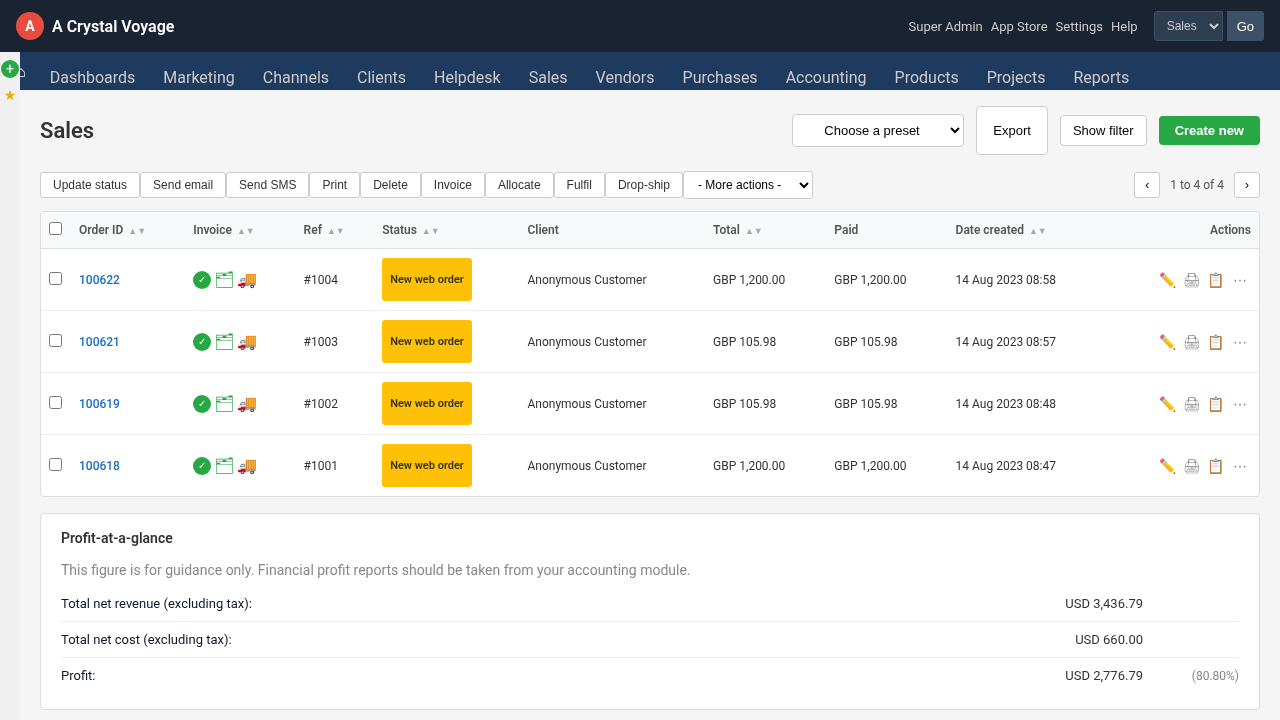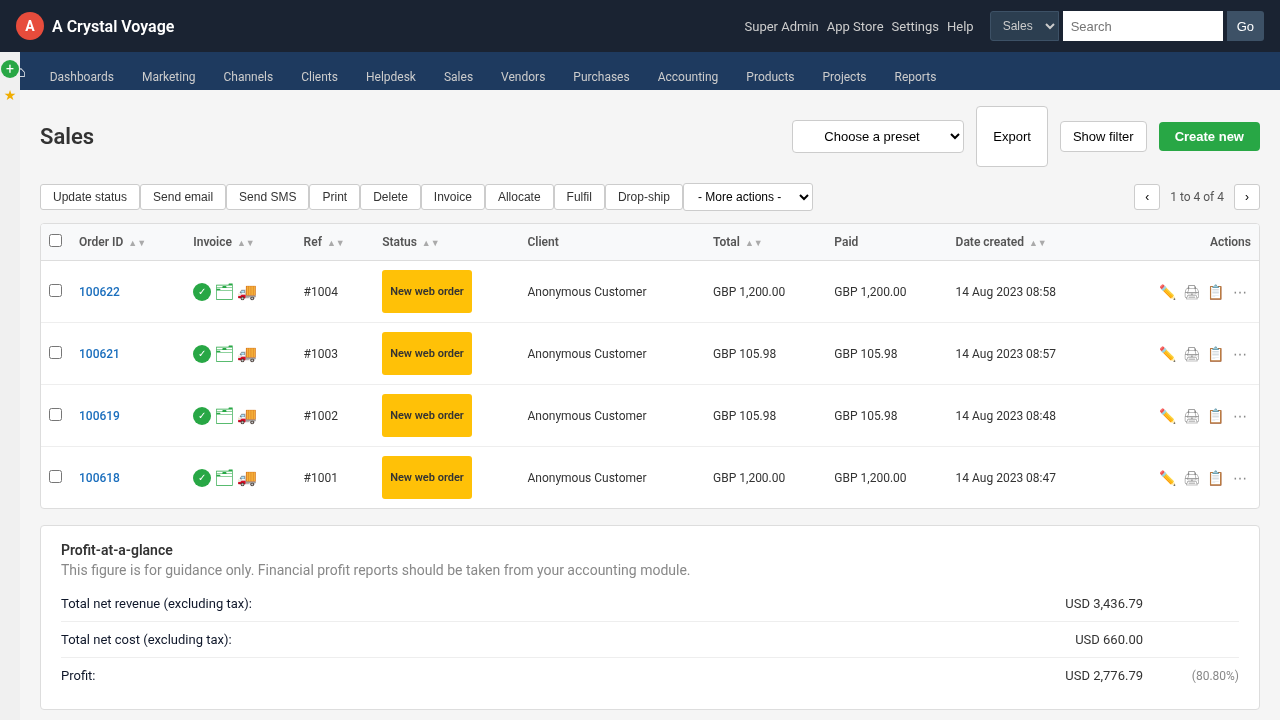--- a/index.html
+++ b/index.html
@@ -13,30 +13,30 @@
     .topbar-links { display: flex; gap: 8px; align-items: center; }
     .topbar-link { color: #ccc; text-decoration: none; font-size: 13px; }
     .search-area { display: flex; align-items: center; gap: 4px; }
     .search-select { background: #2c3e50; color: #ccc; border: 1px solid #3d5166; padding: 4px 8px; border-radius: 3px 0 0 3px; font-size: 12px; height: 30px; }
     .search-input { background: #fff; border: none; padding: 4px 8px; height: 30px; width: 160px; font-size: 13px; }
     .search-btn { background: #3d5166; color: white; border: none; padding: 4px 10px; height: 30px; cursor: pointer; font-size: 13px; border-radius: 0 3px 3px 0; }
 
     
     .navbar { background: #1e3a5f; display: flex; align-items: center; padding: 0 16px; height: 38px; gap: 4px; }
     .navbar-home { color: white; margin-right: 8px; font-size: 16px; cursor: pointer; }
-    .navbar-item { color: #ccc; padding: 8px 12px; text-decoration: none; font-size: 12px; cursor: pointer; white-space: nowrap; margin-top: 12px; }
+    .navbar-item { color: #ccc; padding: 8px 12px; text-decoration: none; font-size: 16px; cursor: pointer; white-space: nowrap; margin-top: 12px; }
 
     
     .page { padding: 16px 20px; }
 
     
     .page-header { display: flex; align-items: center; margin-bottom: 16px; gap: 12px; }
     .page-title { font-size: 22px; font-weight: 600; color: #333; flex: 1; }
     .preset-select { padding: 7px 27px; border: 1px solid #ccc; border-radius: 4px; background: white; font-size: 13px; cursor: pointer; min-width: 150px; }
-    .export-btn { padding: 22px 16px; border: 1px solid #ccc; border-radius: 4px; background: white; font-size: 13px; cursor: pointer; }
+    .export-btn { padding: 16px 16px; border: 1px solid #ccc; border-radius: 4px; background: white; font-size: 13px; cursor: pointer; }
     .show-filter-btn { padding: 7px 12px; border: 1px solid #ccc; border-radius: 4px; background: white; font-size: 13px; cursor: pointer; }
     .create-new-btn { padding: 7px 16px; border: none; border-radius: 4px; background: #28a745; color: white; font-size: 13px; font-weight: 600; cursor: pointer; white-space: nowrap; }
 
     
     .action-toolbar { display: flex; align-items: center; margin-bottom: 12px; gap: 0; flex-wrap: wrap; }
     .action-btn { padding: 5px 12px; border: 1px solid #ccc; border-radius: 3px; background: white; font-size: 12px; cursor: pointer; color: #333; }
     .more-actions-select { padding: 5px 10px; border: 1px solid #ccc; border-radius: 3px; background: white; font-size: 12px; cursor: pointer; min-width: 130px; }
     .toolbar-spacer { flex: 1; }
     .pagination { display: flex; align-items: center; gap: 4px; }
     .pagination-btn { width: 26px; height: 26px; border: 1px solid #ccc; background: white; border-radius: 3px; cursor: pointer; display: flex; align-items: center; justify-content: center; font-size: 12px; }
@@ -66,21 +66,21 @@
 
     
     .row-actions { display: flex; gap: 2px; align-items: center; justify-content: flex-end; }
     .row-action-btn { width: 22px; height: 22px; display: flex; align-items: center; justify-content: center; cursor: pointer; font-size: 14px; color: #888; border: none; background: none; padding: 0; }
 
     
     .totals-row td { font-weight: 700; font-size: 13px; background: #fafafa; border-top: 2px solid #ddd; }
 
     
     .profit-panel { margin-top: 16px; background: white; border: 1px solid #ddd; border-radius: 4px; padding: 16px 20px; }
-    .profit-title { font-size: 14px; font-weight: 600; color: #333; margin-bottom: 4px; }
+    .profit-title { font-size: 14px; font-weight: 600; color: #333; margin-bottom: 16px; }
     .profit-subtitle { font-size: 14px; color: #888; margin-bottom: 8px; }
     .profit-row { display: flex; align-items: center; padding: 10px 0; border-bottom: 1px solid #eee; }
     .profit-row:last-child { border-bottom: none; }
     .profit-label { flex: 1; font-size: 13px; color: #0f172a; }
     .profit-value { font-size: 13px; color: #333; text-align: right; min-width: 120px; }
     .profit-percent { font-size: 12px; color: #888; min-width: 80px; text-align: right; margin-left: 16px; }
 
     
     .sidebar { position: fixed; left: 0; top: 52px; bottom: 0; width: 20px; background: #f0f0f0; display: flex; flex-direction: column; align-items: center; padding-top: 8px; gap: 8px; z-index: 10; }
     .sidebar-icon { width: 18px; height: 18px; display: flex; align-items: center; justify-content: center; cursor: pointer; }
@@ -103,21 +103,20 @@
   <div class="topbar-links">
     <a class="topbar-link" href="#">Super Admin</a>
     <a class="topbar-link" href="#">App Store</a>
     <a class="topbar-link" href="#">Settings</a>
     <a class="topbar-link" href="#">Help</a>
   </div>
   <div class="search-area">
     <select class="search-select">
       <option>Sales</option>
     </select>
-    <input class="search-input" type="text" placeholder="Search" style="">
     <button class="search-btn">Go</button>
   </div>
 </div>
 
 <div class="navbar">
   <span class="navbar-home">⌂</span>
   <a class="navbar-item" href="#">Dashboards</a>
   <a class="navbar-item" href="#">Marketing</a>
   <a class="navbar-item" href="#">Channels</a>
   <a class="navbar-item" href="#">Clients</a>

